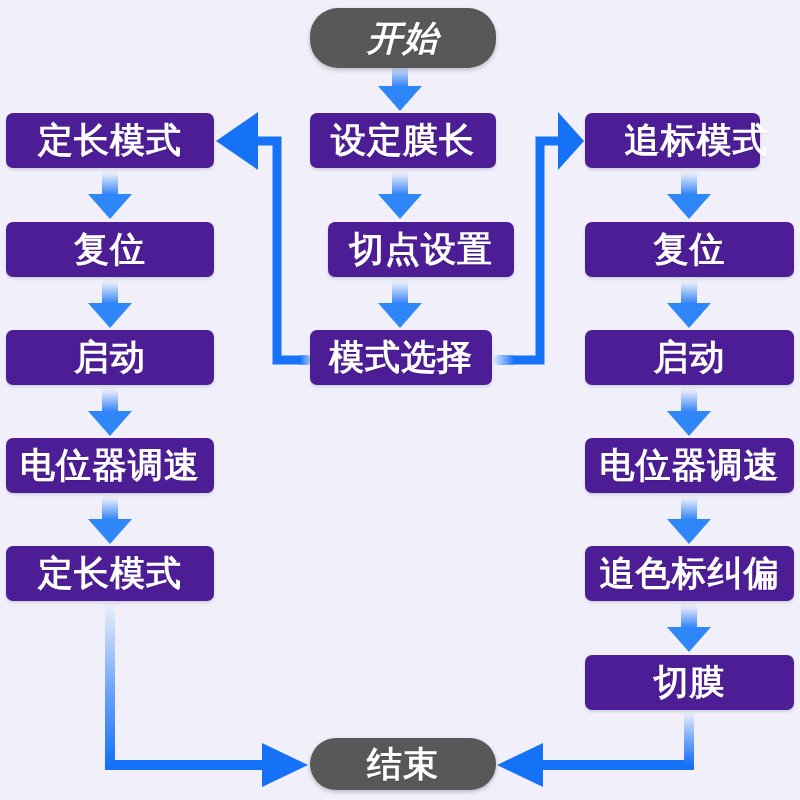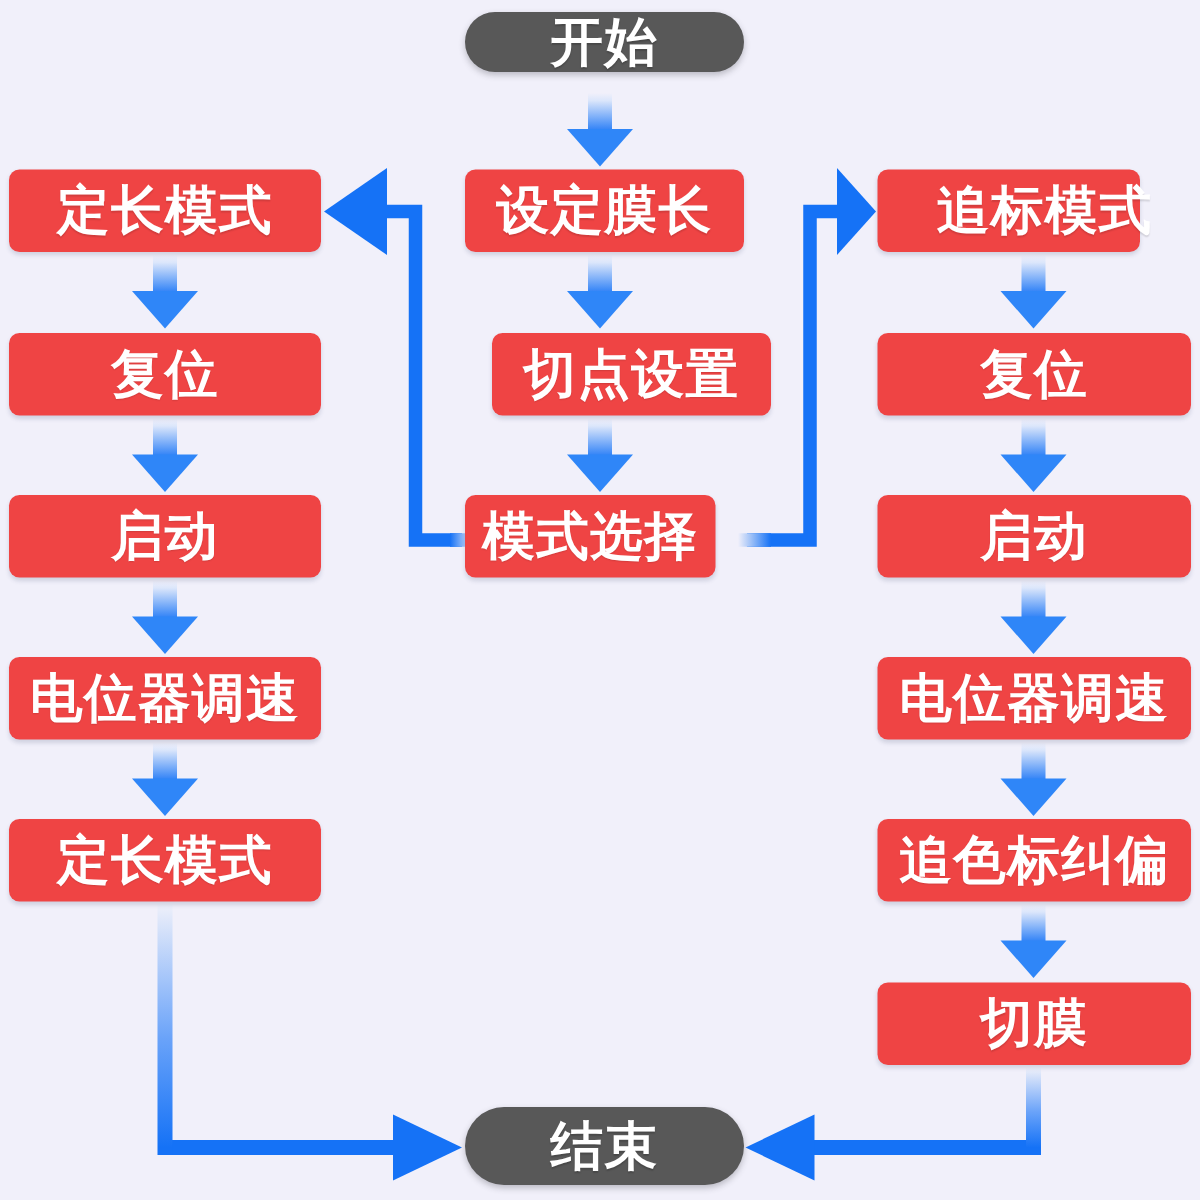--- a/index.html
+++ b/index.html
@@ -31,21 +31,21 @@
     box-sizing: border-box;
     display: flex;
     align-items: center;
     justify-content: center;
     color: #ffffff;
     letter-spacing: 1px;
     white-space: nowrap;
     user-select: none;
   }
   .node.process {
-    background: #ef4444;
+    background: #4c1d95;
     border-radius: 7px;
     font-size: 35px;
     font-weight: bold;
     box-shadow: 0 2px 3px rgba(60,70,110,0.18);
     text-shadow: 0 1px 1px rgba(0,0,0,0.12);
   }
   .node.terminator {
     background: #585858;
     border-radius: 28px;
     font-size: 35px;
@@ -158,33 +158,33 @@
       <path d="M 262 743 L 262 787 L 308 765 Z" fill="#1572f6"></path>
     </g>
 
     <g>
       <path d="M 689 712 L 689 765 L 540 765" fill="none" stroke="url(#gradVertDown2)" stroke-width="10" stroke-linecap="butt" stroke-linejoin="miter"></path>
       <path d="M 684 765 L 540 765" fill="none" stroke="#1572f6" stroke-width="10"></path>
       <path d="M 543 743 L 543 787 L 497 765 Z" fill="#1572f6"></path>
     </g>
   </svg>
 
-  <div class="node terminator" style="left:310px; top:8px; width:186px; height:40px;">
+  <div class="node terminator" style="left:310px; top:8px; width:186px; height:60px;font-style:italic;">
     <span>开始</span>
   </div>
 
   <div class="node process" style="left:310px; top:113px; width:186px; height:55px;">
     <span>设定膜长</span>
   </div>
 
   <div class="node process" style="left:328px; top:222px; width:186px; height:55px;">
     <span>切点设置</span>
   </div>
 
-  <div class="node process" style="left:310px; top:330px; width:167px; height:55px;">
+  <div class="node process" style="left:310px; top:330px; width:182px; height:55px;">
     <span>模式选择</span>
   </div>
 
   <div class="node process" style="left:6px; top:113px; width:208px; height:55px;">
     <span>定长模式</span>
   </div>
 
   <div class="node process" style="left:6px; top:222px; width:208px; height:55px;">
     <span>复位</span>
   </div>

